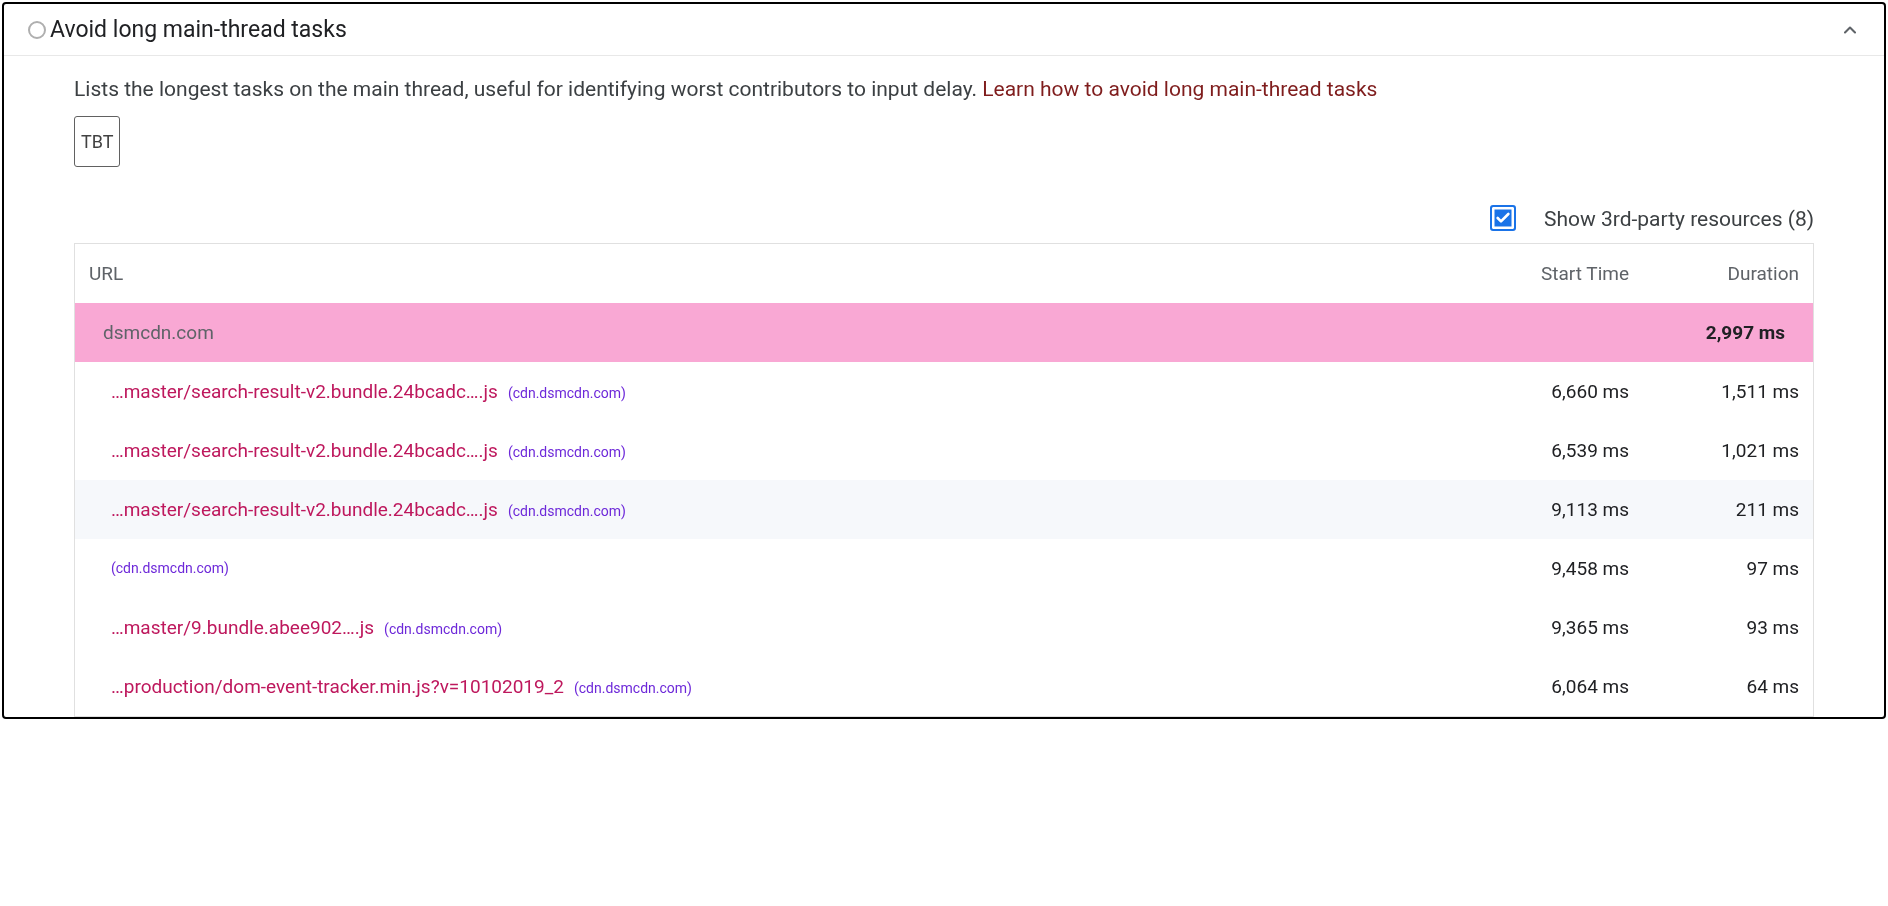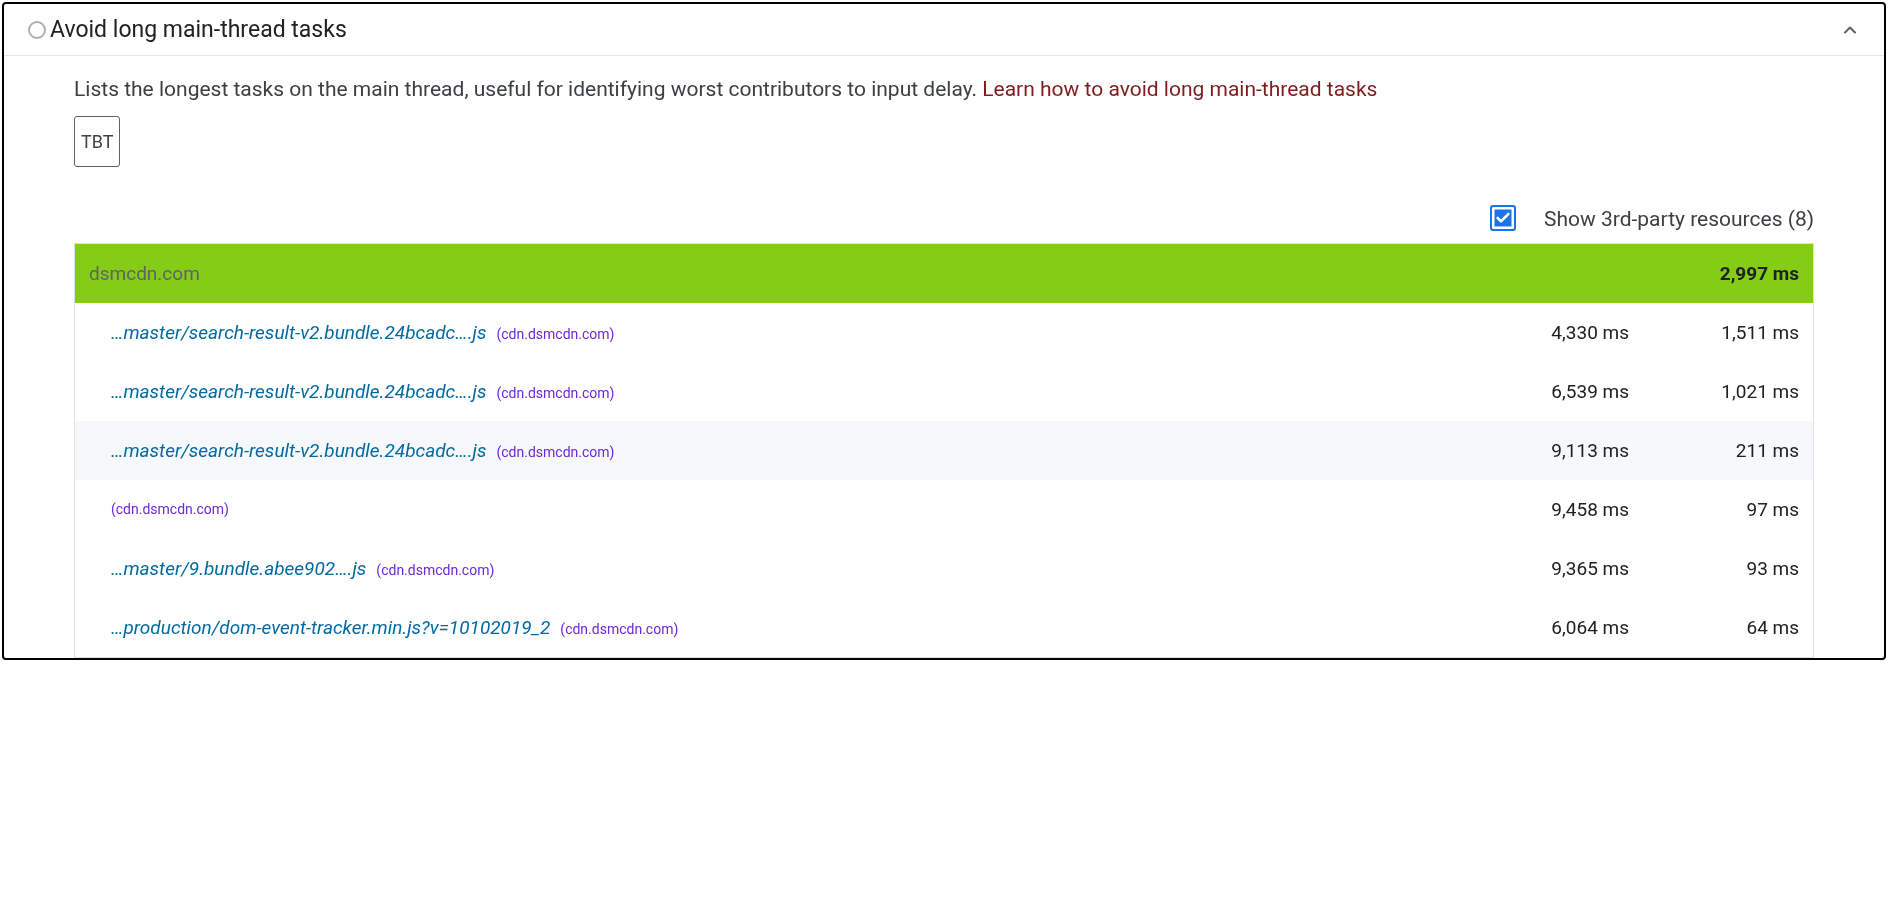--- a/index.html
+++ b/index.html
@@ -104,22 +104,22 @@
     display: grid;
     grid-template-columns: 1fr 170px 170px;
     align-items: center;
   }
   .thead {
     padding: 18px 14px;
     color: #5f6368;
   }
   .th-right { text-align: right; }
   .group-row {
-    background: #84cc16;
-    padding: 18px 14px;
+    background: #f9a8d4;
+    padding: 18px 28px;
     color: #5f6368;
   }
   .group-total {
     font-weight: 700;
     color: #202124;
     text-align: right;
   }
   .data-row {
     padding: 18px 14px 18px 36px;
     border-top: 0;
@@ -127,21 +127,21 @@
   .data-row.alt {
     background: #f6f8fb;
   }
   .path-cell {
     display: flex;
     align-items: baseline;
     gap: 10px;
     overflow: hidden;
     white-space: nowrap;
   }
-  .path-text { color: #0369a1; font-style: italic; }
+  .path-text { color: #be185d; }
   .host-text { color: #6d28d9; font-size: 14px; }
   .num-cell {
     text-align: right;
     color: #202124;
     white-space: nowrap;
   }
 </style>
 </head>
 <body>
 
@@ -169,33 +169,38 @@
     <div class="toggle-row">
       <div class="checkbox">
         <svg width="16" height="16" viewBox="0 0 24 24" fill="none" stroke="#fff" stroke-width="4" stroke-linecap="round" stroke-linejoin="round">
             <polyline points="20 6 9 17 4 12"></polyline>
           </svg>
       </div>
       <span>Show 3rd-party resources (8)</span>
     </div>
 
     <div class="table">
+      <div class="thead">
+        <div>URL</div>
+        <div class="th-right">Start Time</div>
+        <div class="th-right">Duration</div>
+      </div>
 
       <div class="group-row">
         <div>dsmcdn.com</div>
         <div></div>
         <div class="group-total">2,997 ms</div>
       </div>
 
       <div class="data-row">
         <div class="path-cell">
           <span class="path-text">…master/search-result-v2.bundle.24bcadc….js</span>
           <span class="host-text">(cdn.dsmcdn.com)</span>
         </div>
-        <div class="num-cell">4,330 ms</div>
+        <div class="num-cell">6,660 ms</div>
         <div class="num-cell">1,511 ms</div>
       </div>
 
       <div class="data-row">
         <div class="path-cell">
           <span class="path-text">…master/search-result-v2.bundle.24bcadc….js</span>
           <span class="host-text">(cdn.dsmcdn.com)</span>
         </div>
         <div class="num-cell">6,539 ms</div>
         <div class="num-cell">1,021 ms</div>

